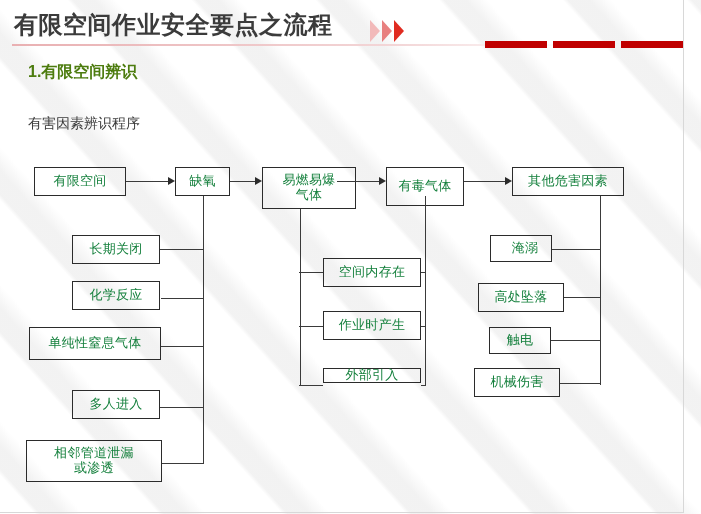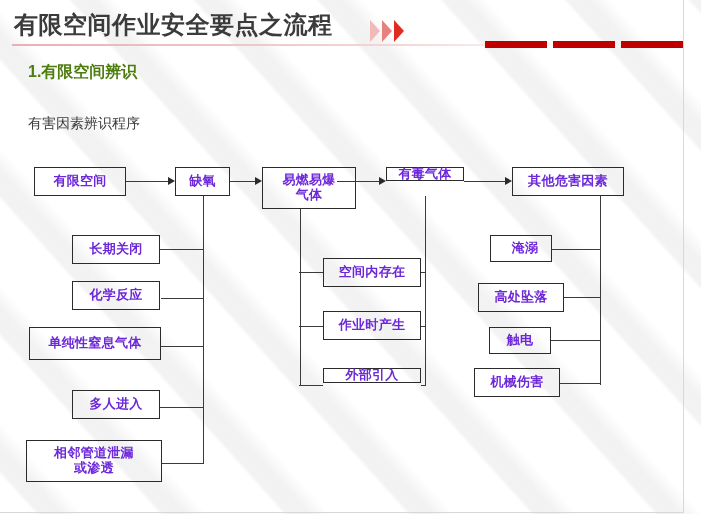--- a/index.html
+++ b/index.html
@@ -115,23 +115,23 @@
   #flow {
     position: absolute;
     left: 0; top: 0;
     width: 701px; height: 514px;
   }
   .node {
     position: absolute;
     box-sizing: border-box;
     border: 1.5px solid #2b2b2b;
     background: transparent;
-    color: #6d28d9;
+    color: #15803d;
     font-size: 13px;
-    font-weight: bold;
+    font-weight: normal;
     line-height: 1.15;
     display: flex;
     align-items: center;
     justify-content: center;
     text-align: center;
     white-space: pre-line;
     letter-spacing: 0.3px;
   }
   .hline {
     position: absolute;
@@ -172,21 +172,21 @@
     </div>
 
   <div id="section-heading">1.有限空间辨识</div>
   <div id="section-subheading">有害因素辨识程序</div>
 
   <div id="flow">
       <div class="node" style="left: 34px; top: 167px; width: 92px; height: 29px;">有限空间</div>
       <div class="node" style="left: 175px; top: 167px; width: 55px; height: 29px;">缺氧</div>
       <div class="node" style="left: 262px; top: 167px; width: 94px; height: 42px;">易燃易爆
 气体</div>
-      <div class="node" style="left: 386px; top: 167px; width: 78px; height: 14px;">有毒气体</div>
+      <div class="node" style="left: 386px; top: 167px; width: 78px; height: 39px;">有毒气体</div>
       <div class="node" style="left: 512px; top: 167px; width: 112px; height: 29px;">其他危害因素</div>
       <div class="node" style="left: 72px; top: 235px; width: 88px; height: 29px;">长期关闭</div>
       <div class="node" style="left: 72px; top: 281px; width: 88px; height: 29px;">化学反应</div>
       <div class="node" style="left: 29px; top: 327px; width: 132px; height: 33px;">单纯性窒息气体</div>
       <div class="node" style="left: 72px; top: 390px; width: 88px; height: 29px;">多人进入</div>
       <div class="node" style="left: 26px; top: 440px; width: 136px; height: 42px;">相邻管道泄漏
 或渗透</div>
       <div class="node" style="left: 323px; top: 258px; width: 98px; height: 29px;">空间内存在</div>
       <div class="node" style="left: 323px; top: 311px; width: 98px; height: 29px;">作业时产生</div>
       <div class="node" style="left: 323px; top: 368px; width: 98px; height: 15px;">外部引入</div>

